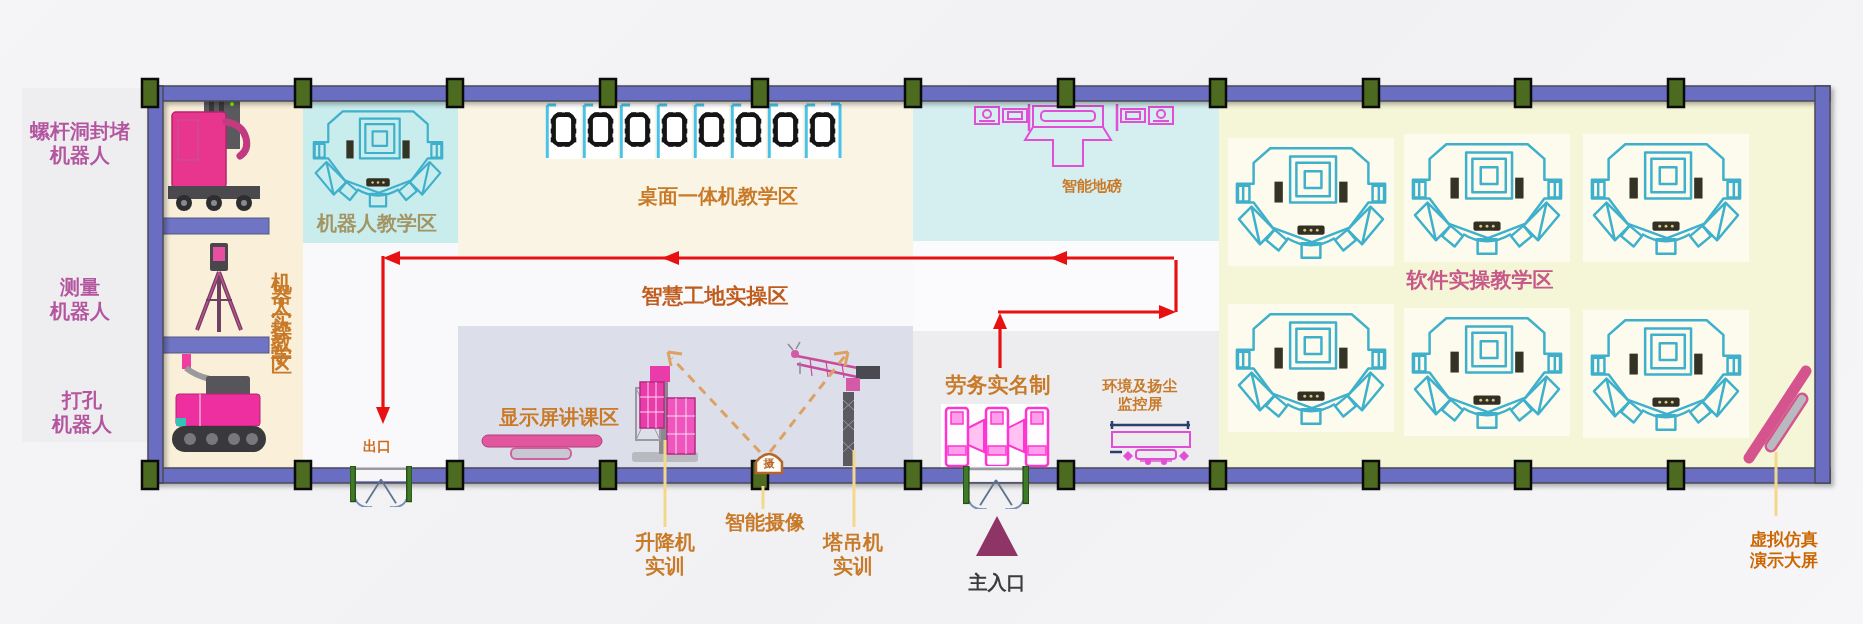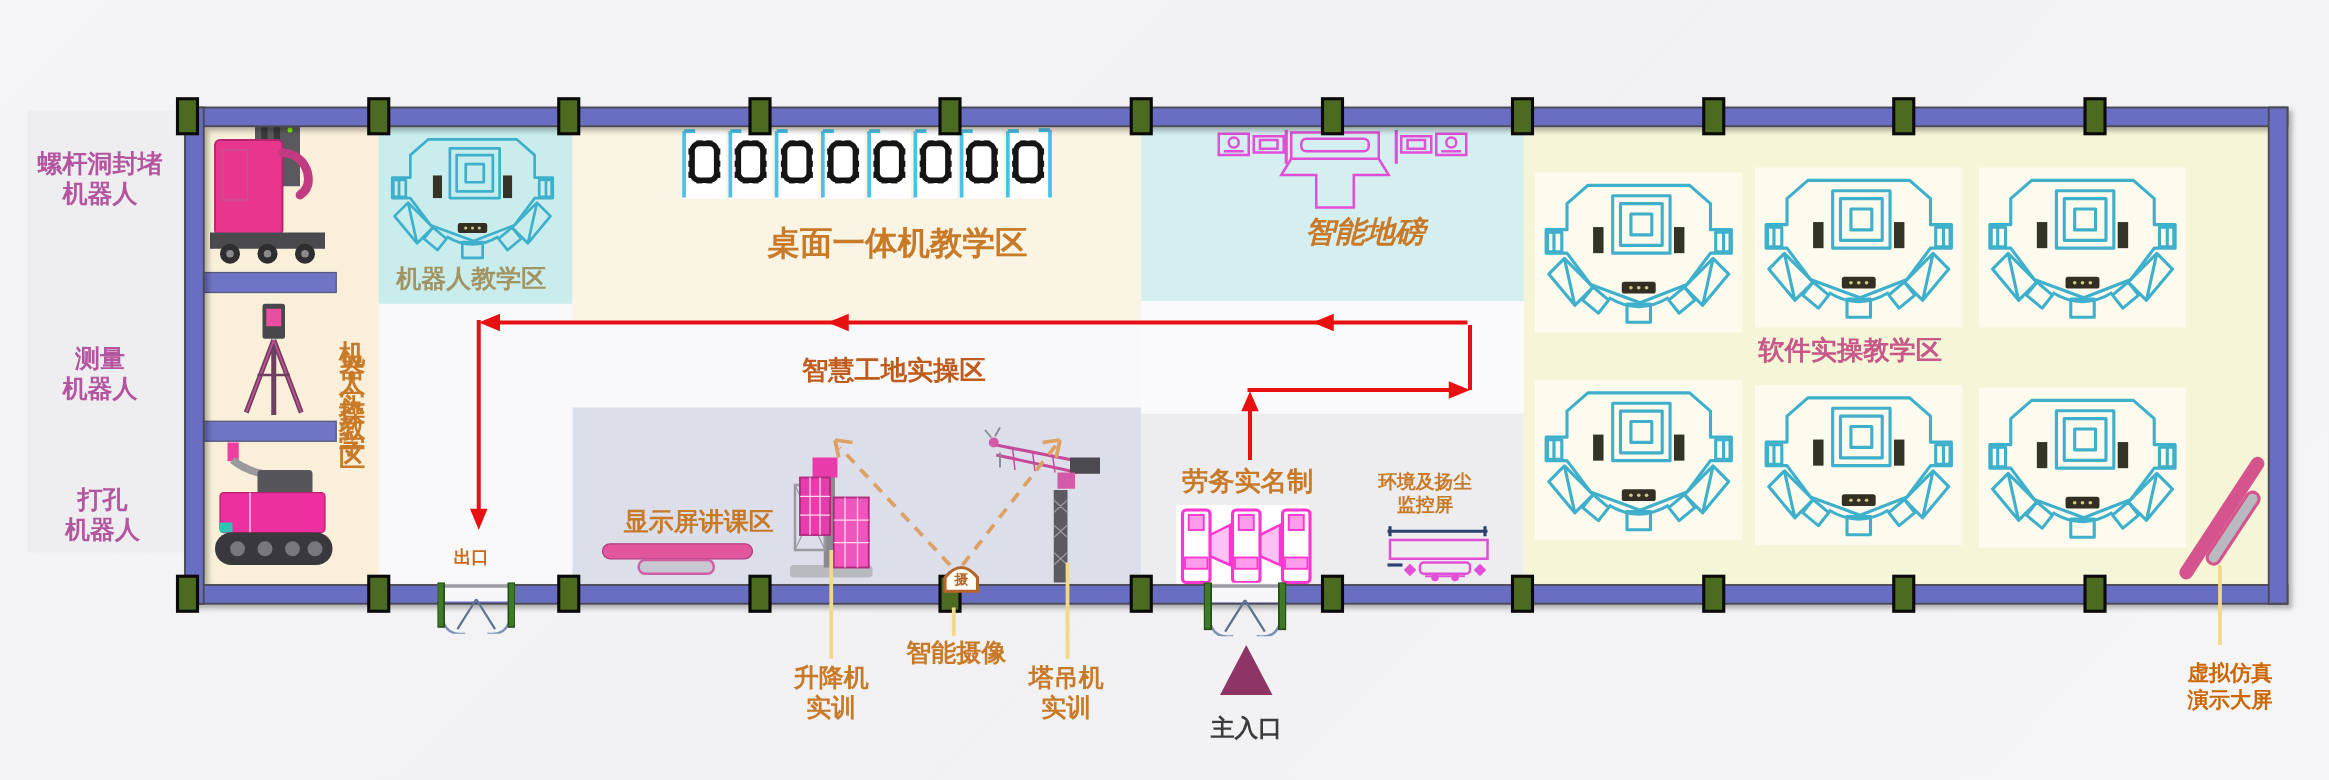--- a/index.html
+++ b/index.html
@@ -332,23 +332,23 @@
 </div>
 <div class="lbl magenta" style="left:82px;top:412px;">
   <div>打孔</div>
   <div>机器人</div>
 </div>
 
 <div class="lbl vert" style="left:268px;top:172px;height:262px;">机器人实操教学区</div>
 
 <div class="lbl tan" style="left:377px;top:223px;">机器人教学区</div>
 
-<div class="lbl orange" style="left:718px;top:196px;font-size:26px;">桌面一体机教学区</div>
-
-<div class="lbl orange" style="left:1092px;top:186px;font-size:24px;font-weight:700;font-style:italic;">智能地磅</div>
+<div class="lbl orange" style="left:718px;top:196px;font-size:20px;">桌面一体机教学区</div>
+
+<div class="lbl orange" style="left:1092px;top:186px;font-size:15px;font-weight:700;">智能地磅</div>
 
 <div class="lbl pink" style="left:1480px;top:281px;">软件实操教学区</div>
 
 <div class="lbl orange-bold" style="left:715px;top:297px;">智慧工地实操区</div>
 
 <div class="lbl orange" style="left:543px;top:417px;font-size:20px;margin-left:16px;">显示屏讲课区</div>
 
 <div class="lbl orange" style="left:377px;top:447px;font-size:14px;font-weight:700;color:#cc6a1a;">出口</div>
 
 <div class="lbl orange" style="left:998px;top:386px;font-size:21px;">劳务实名制</div>

